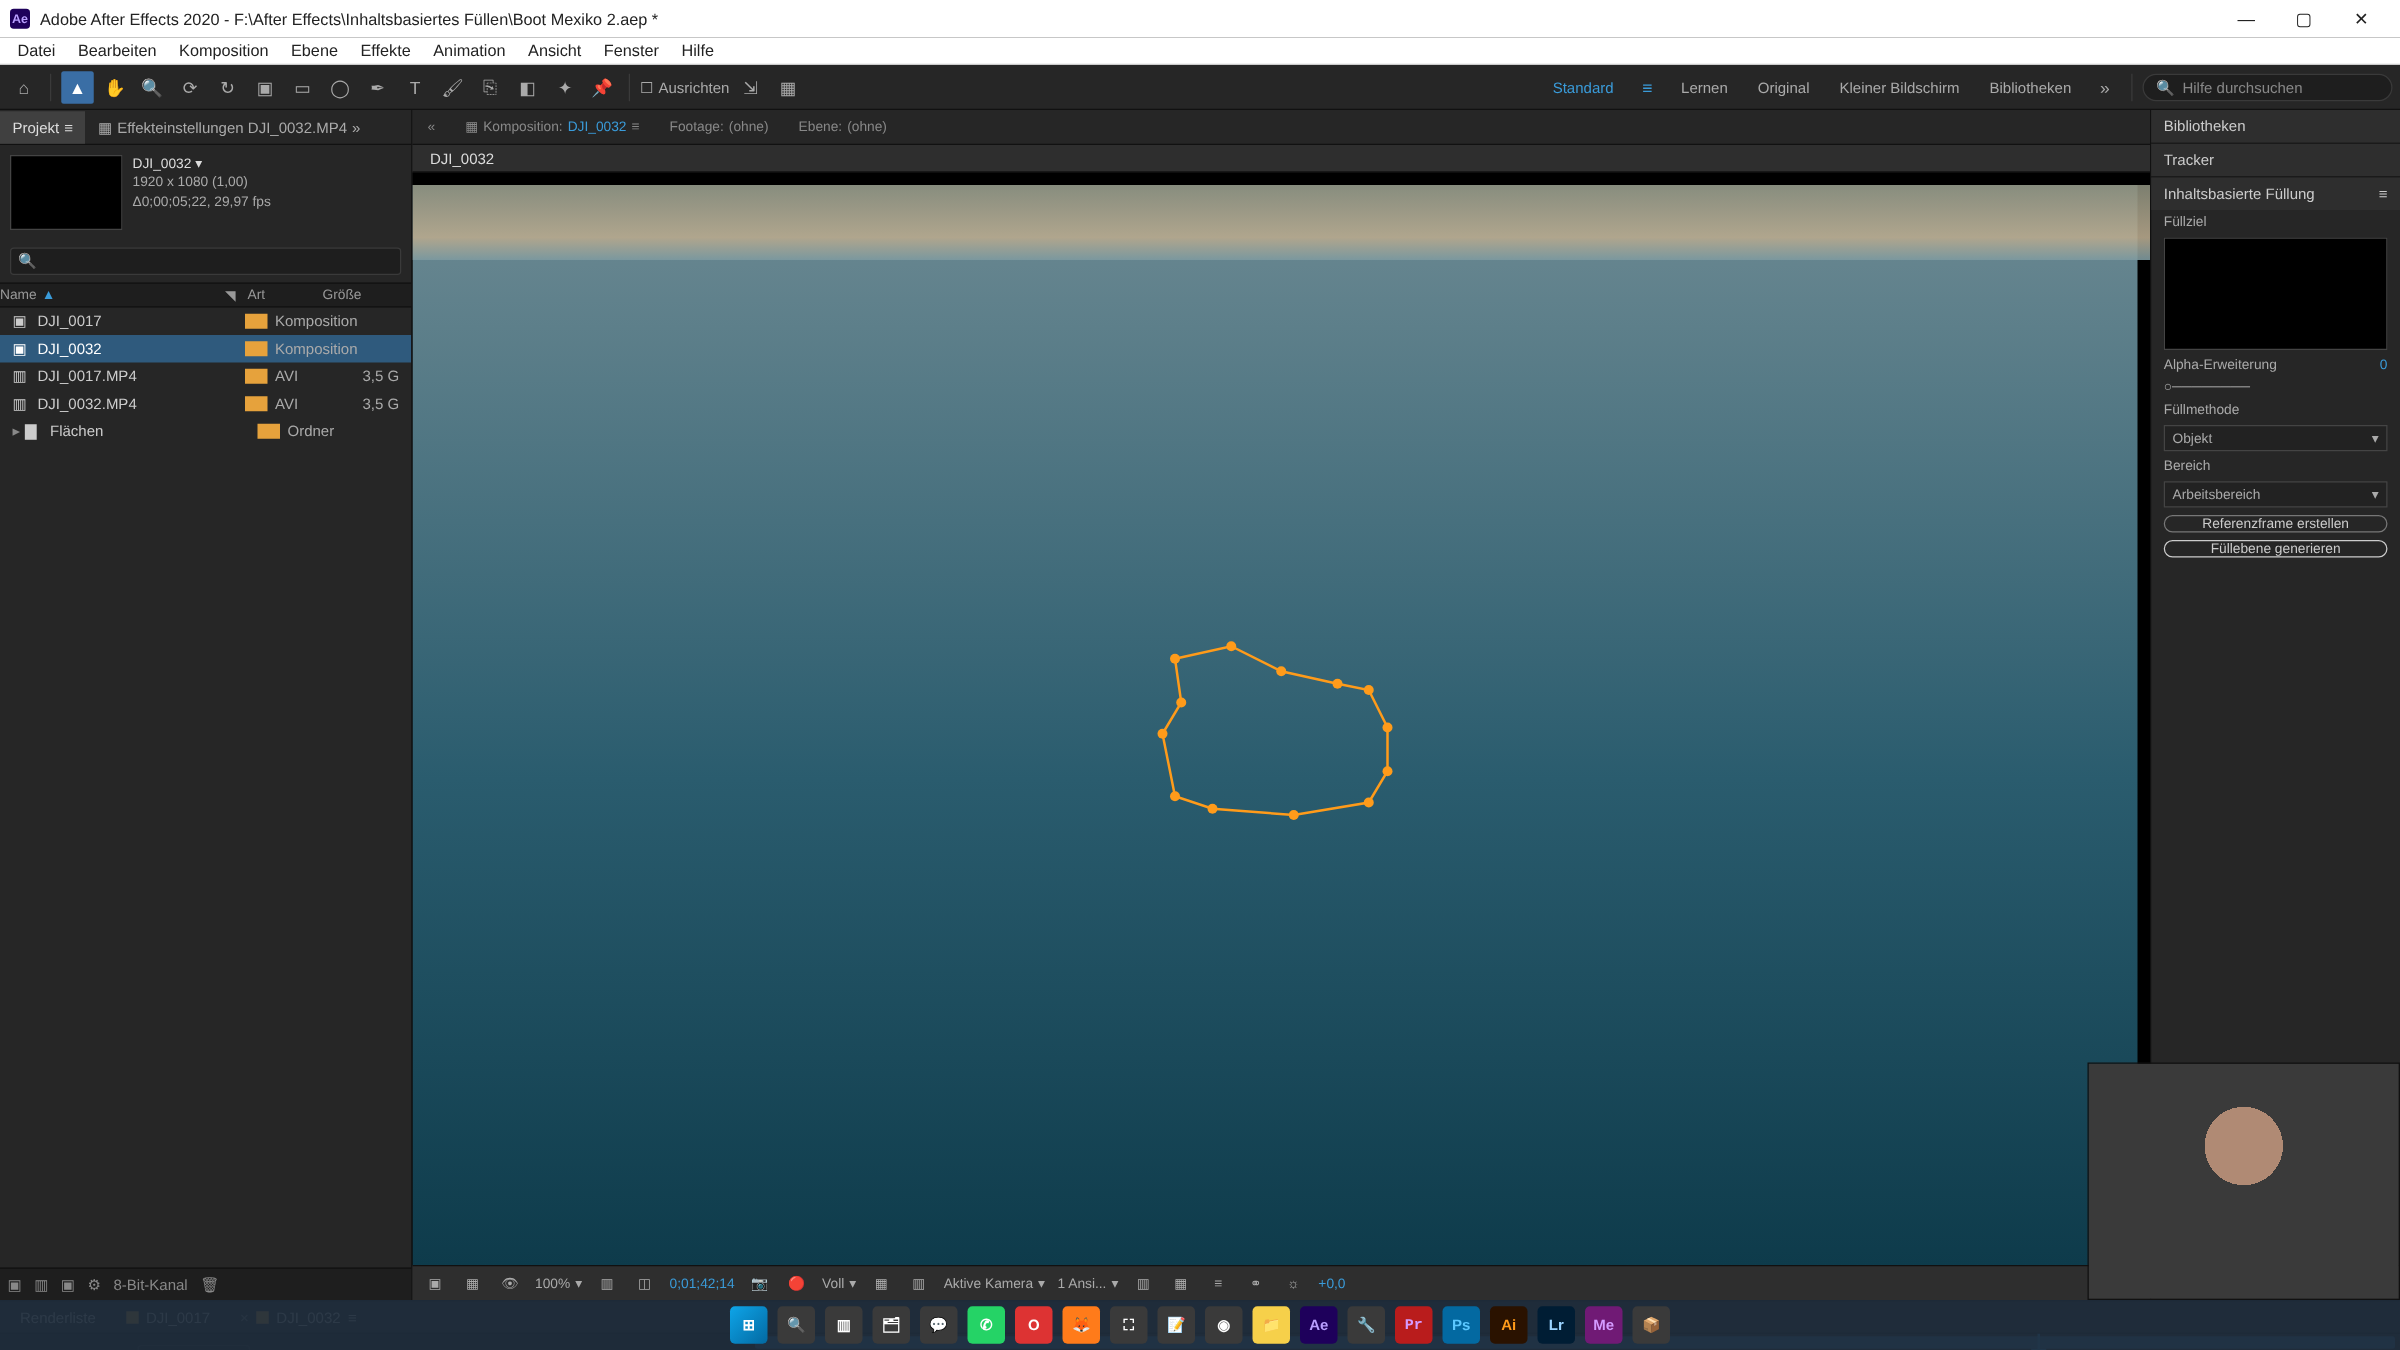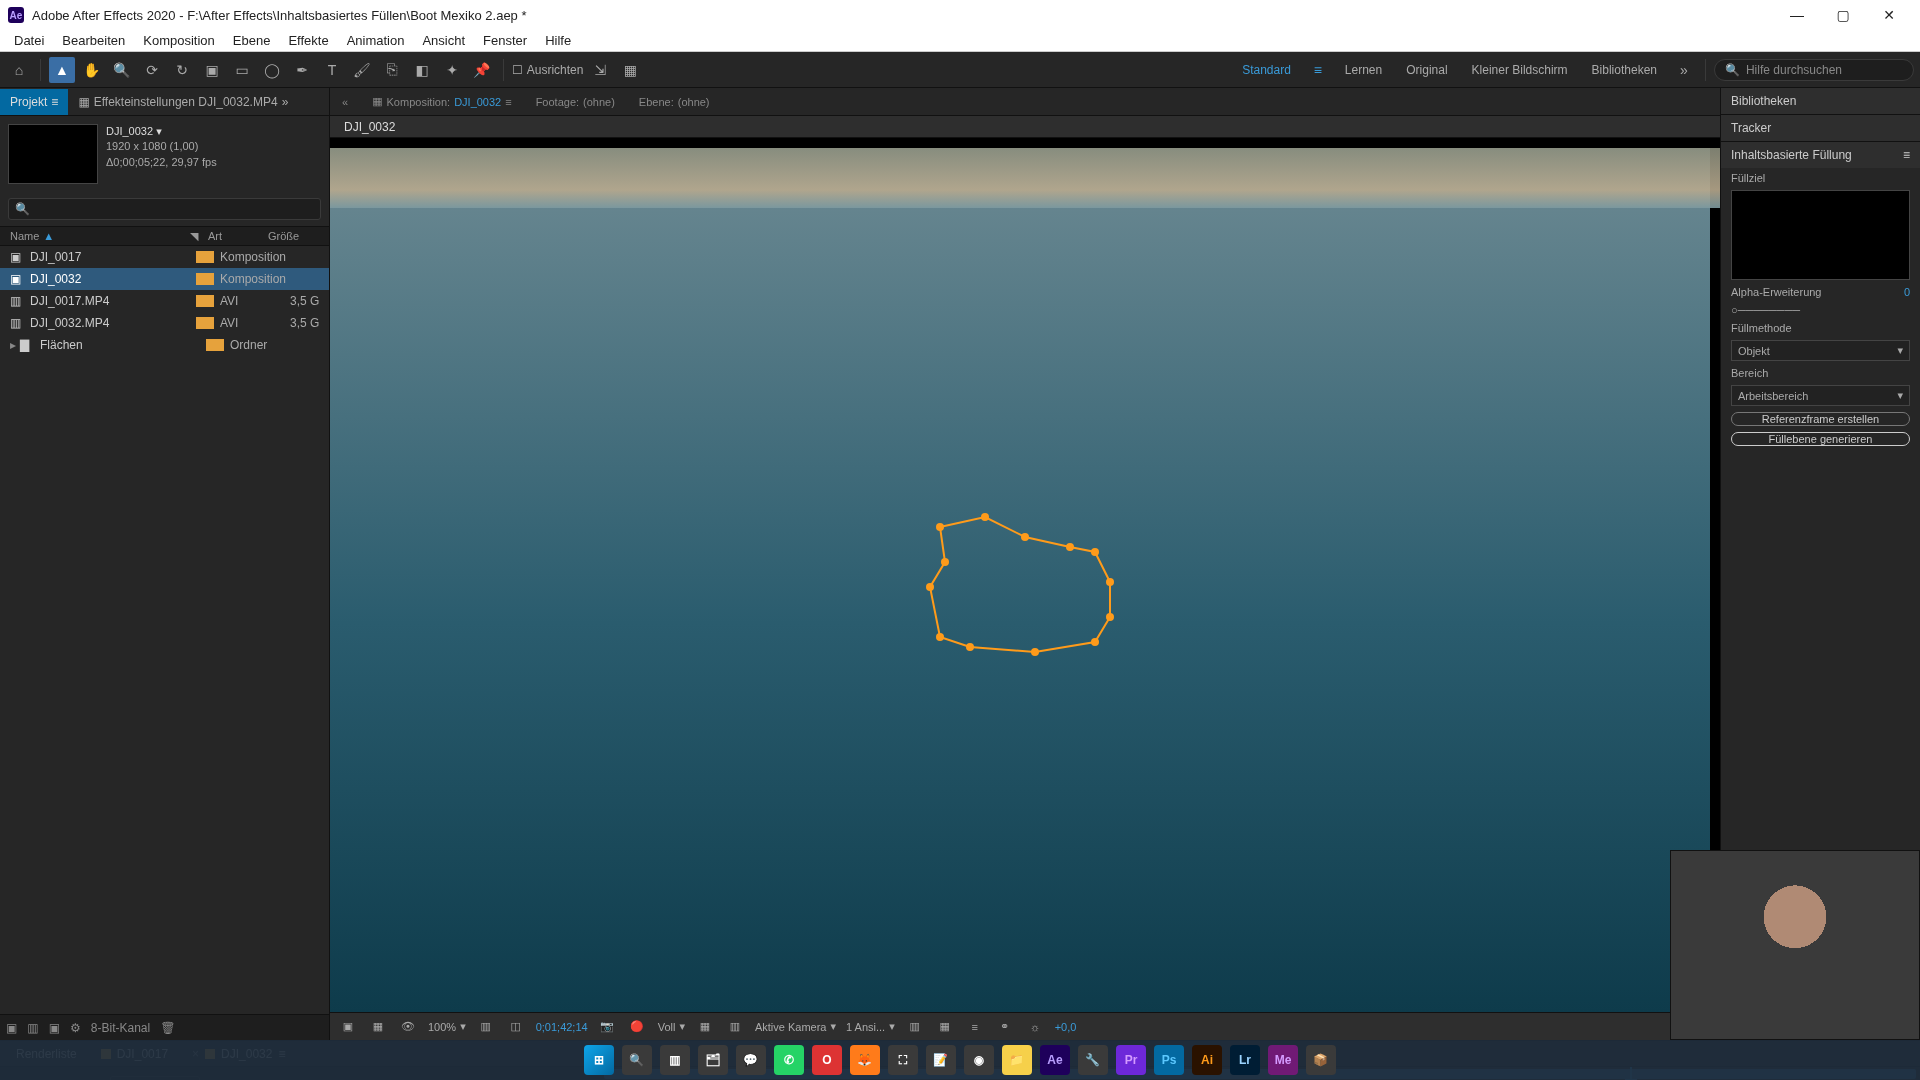--- a/index.html
+++ b/index.html
@@ -28,28 +28,28 @@
 
 
 .main { display: flex; height: calc(100% - 30px - 22px - 36px - 40px); }
 .left { width: 330px; background: #262626; display: flex; flex-direction: column; border-right: 1px solid #111; }
 .center { flex: 1; background: #1e1e1e; display: flex; flex-direction: column; }
 .right { width: 200px; background: #262626; border-left: 1px solid #111; display: flex; flex-direction: column; }
 
 
 .panelTabs { height: 28px; display: flex; align-items: center; border-bottom: 1px solid #111; }
 .panelTabs .tab { padding: 6px 10px; color: #aaa; display: flex; align-items: center; gap: 4px; }
-.panelTabs .tab.active { background: #0369a1; color: #ddd; }
+.panelTabs .tab.active { background: #404040; color: #ddd; }
 .ptabs2 .tab { font-size: 11px; }
 .projHeader { display: flex; padding: 8px; gap: 8px; }
 .projThumb { width: 90px; height: 60px; background: #000; border: 1px solid #444; }
 .projInfo { font-size: 11px; color: #aaa; line-height: 1.4; }
 .projInfo .n { color: #ddd; }
 .projSearch { margin: 6px 8px; background: #1e1e1e; border: 1px solid #3a3a3a; border-radius: 3px; padding: 3px 6px; color: #888; }
-.projCols { height: 20px; background: #1e1e1e; display: flex; align-items: center; font-size: 11px; color: #999; border-top: 1px solid #111; border-bottom: 1px solid #111; padding-left: 10px; }
+.projCols { height: 20px; background: #1e1e1e; display: flex; align-items: center; font-size: 11px; color: #999; border-top: 1px solid #111; border-bottom: 1px solid #111; padding-left: 0; }
 .projCols .c1 { width: 180px; display:flex; align-items:center; gap:4px;}
 .projCols .c2 { width: 60px; }
 .projCols .c3 { width: 60px; }
 .projList { flex: 1; overflow: hidden; }
 .projRow { height: 22px; display: flex; align-items: center; padding-left: 10px; font-size: 12px; }
 .projRow.sel { background: #2f5a7d; color: #fff; }
 .projRow .ico { width: 14px; height: 14px; margin-right: 6px; }
 .projRow .name { width: 166px; }
 .projRow .sw { width: 18px; height: 12px; background: #e6a23c; margin-right: 6px; }
 .projRow .art { width: 70px; color: #aaa; }
@@ -107,21 +107,21 @@
 .tlHead .ruler .cti::before { content:""; position:absolute; top:12px; left:-5px; width:12px; height:10px; background:#3a9bd9;}
 
 
 .webcam { position: absolute; right: 0; bottom: 40px; width: 250px; height: 190px; background: radial-gradient(circle at 50% 35%, #b08a74 0 18%, #3a3a3a 18% 100%); border: 1px solid #111; z-index: 50; }
 
 
 .taskbar { position: absolute; left: 0; right: 0; bottom: 0; height: 40px; background: rgba(30,44,60,.92); display: flex; align-items: center; justify-content: center; gap: 8px; }
 .taskbar .app { width: 30px; height: 30px; border-radius: 4px; display: flex; align-items: center; justify-content: center; font-size: 12px; font-weight: bold; color: #fff; }
 .taskbar .app.win { background: linear-gradient(135deg,#0ea5e9,#0369a1); }
 .taskbar .app.ae  { background: #1e005b; color: #b99eff; }
-.taskbar .app.pr  { background: #6d28d9; color: #d49bff; }
+.taskbar .app.pr  { background: #b91c1c; color: #d49bff; font-family: Liberation Mono, monospace; }
 .taskbar .app.ps  { background: #0369a1; color: #5bc8ff; }
 .taskbar .app.ai  { background: #2a1200; color: #ff9b1a; }
 .taskbar .app.lr  { background: #001d34; color: #9bd4ff; }
 .taskbar .app.me  { background: #701a75; color: #d49bff; }
 .taskbar .app.wa  { background: #25d366; }
 .taskbar .app.ff  { background: #ff7b1a; }
 .taskbar .app.fld { background: #f6d04a; }
 .taskbar .app.plain { background: #3a3a3a; }
 
 svg { display:block; }

